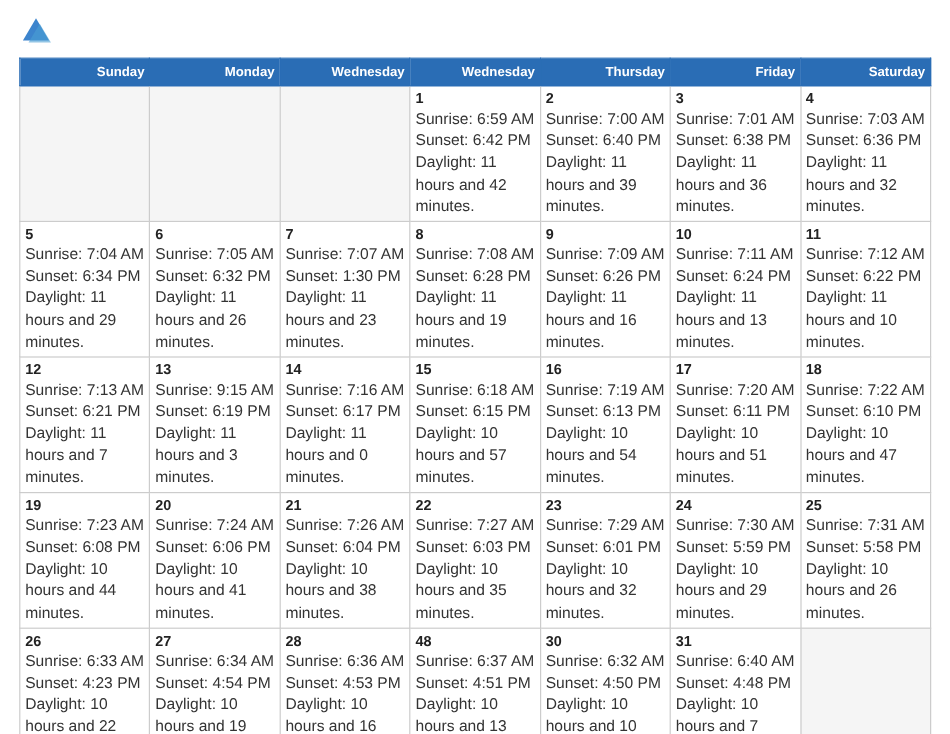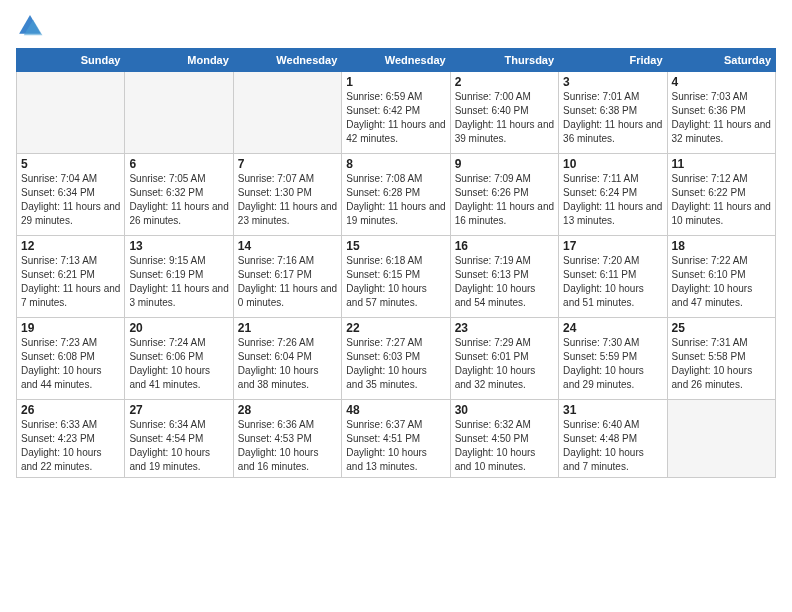--- a/index.html
+++ b/index.html
@@ -83,21 +83,21 @@
       background: #f5f5f5;
     }
     .day-num {
       font-size: 12px;
       font-weight: bold;
       color: #222;
       display: block;
       margin-bottom: 1px;
     }
     .day-info {
-      font-size: 10px;
+      font-size: 13px;
       color: #333;
       line-height: 1.4;
     }
     .last-row td {
       height: 70px;
       margin-top: 17px;
     }
   </style>
 </head>
 <body>

